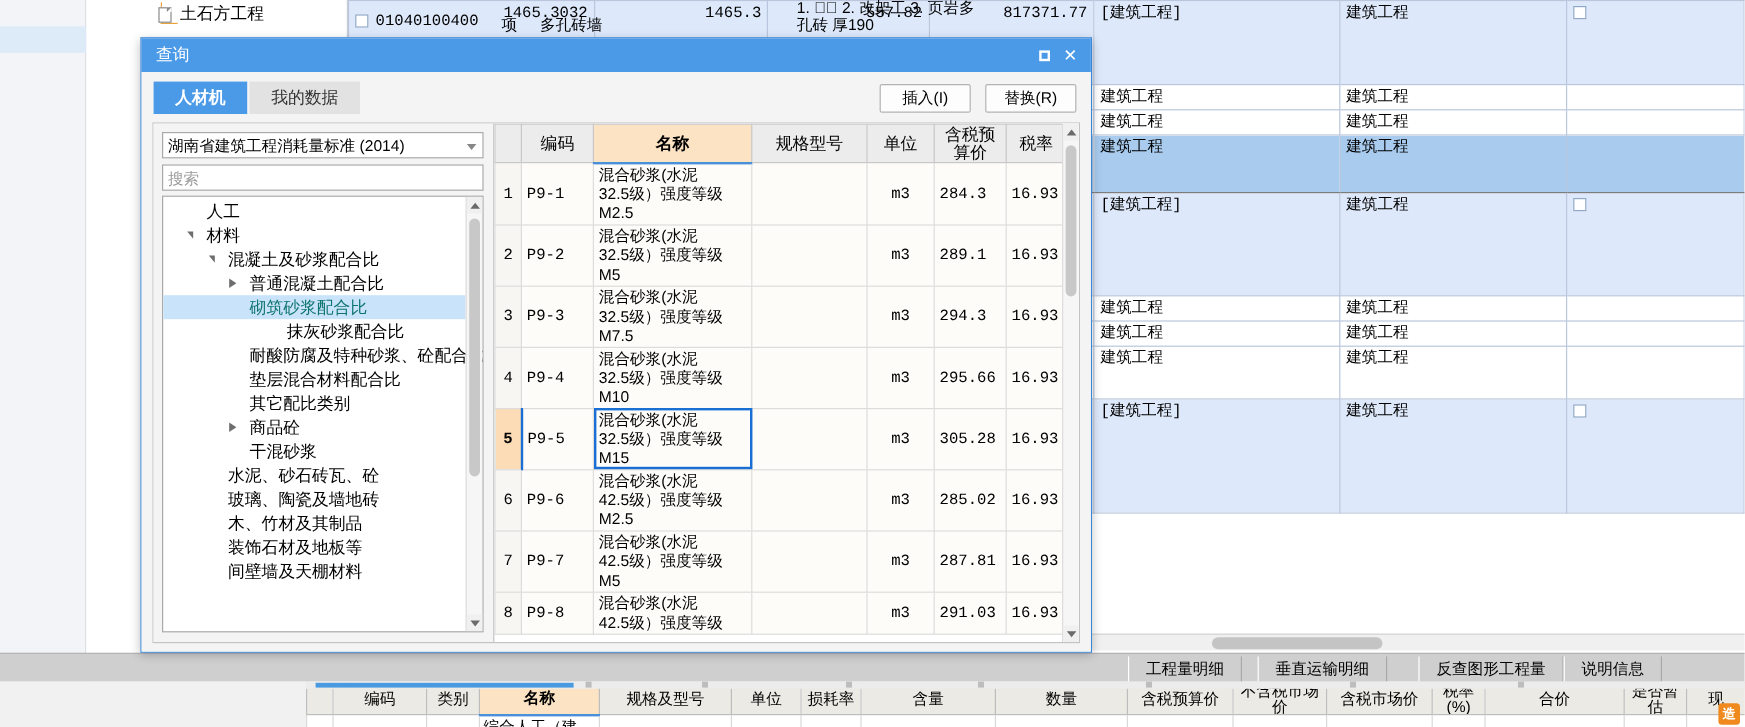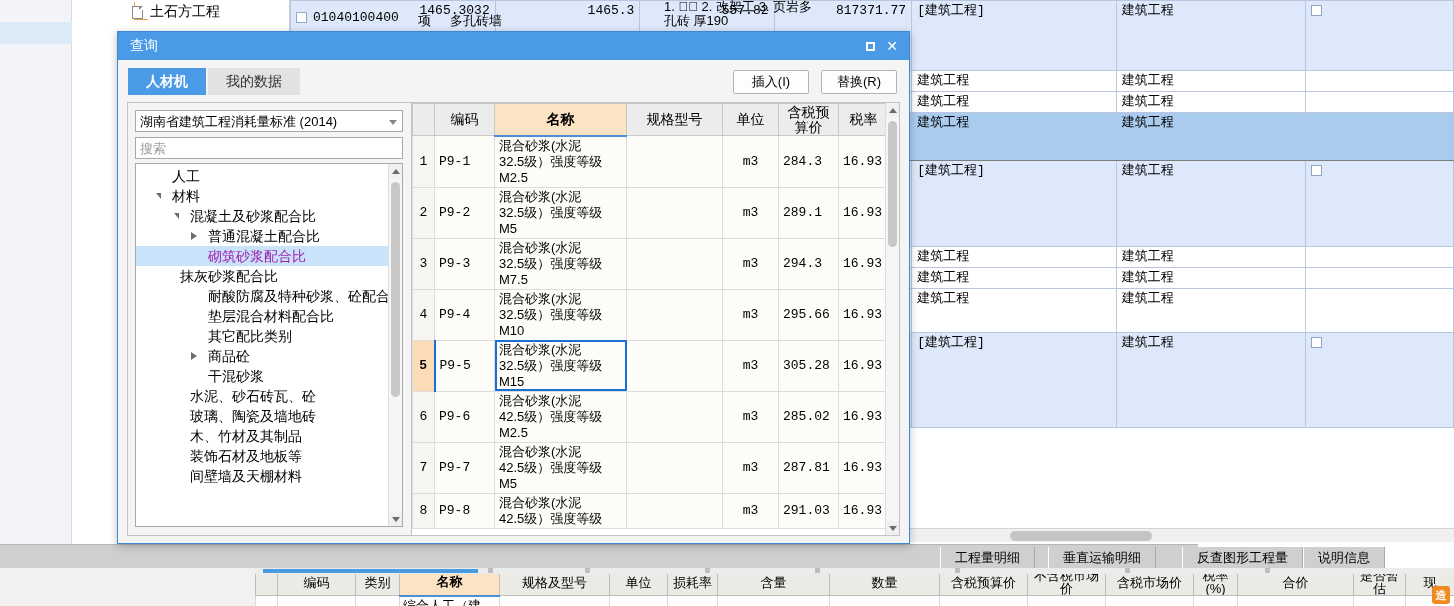--- a/index.html
+++ b/index.html
@@ -72,21 +72,21 @@
     position:absolute; left:720px; top:2px; width:142px; height:10px;
     background:#c4c4c4; border-radius:5px;
   }
   .bg-hscroll .thumb2 {
     position:absolute; left:6px; top:2px; width:120px; height:10px;
     background:#c4c4c4; border-radius:5px;
   }
 
   
   .bg-tabbar {
-    position:absolute; left:0; top:544px; width:1198px; height:24px;
+    position:absolute; left:0; top:544px; width:1454px; height:24px;
     background:#cfcfcf; border-top:1px solid #b5b5b5;
   }
   .bg-tab {
     position:absolute; top:2px; height:22px; line-height:21px;
     padding:0 14px; font-size:13px; color:#000;
     background:#cfcfcf; border-left:1px solid #fff; border-right:1px solid #a9a9a9;
     white-space:nowrap;
   }
 
   
@@ -182,21 +182,21 @@
   }
   .tree {
     position:absolute; left:7px; top:60px; width:268px; bottom:8px;
     background:#fff; border:1px solid #a9a9a9; overflow:hidden;
   }
   .tree-inner { position:absolute; left:0; top:2px; right:14px; }
   .tnode {
     height:20px; line-height:20px; font-size:14px; color:#000;
     white-space:nowrap; position:relative; padding-left:4px;
   }
-  .tnode.sel { background:#c9e3fb; color:#a21caf; }
+  .tnode.sel { background:#c9e3fb; color:#0f766e; }
   .tw {
     position:absolute; width:12px; height:20px; top:0;
     display:flex; align-items:center; justify-content:center;
   }
   .tri-down { width:0;height:0; border-left:5px solid transparent; border-top:6px solid #6e6e6e; }
   .tri-right { width:0;height:0; border-top:4px solid transparent; border-bottom:4px solid transparent; border-left:6px solid #6e6e6e; }
 
   .vscroll {
     position:absolute; right:0; top:0; width:14px; bottom:0;
     background:#f6f6f6; border-left:1px solid #ddd;
@@ -482,21 +482,21 @@
                 <div class="tnode"><span class="tw" style="left: 16px;">
                     <span class="tri-down"></span>
                   </span><span style="margin-left: 32px;">材料</span></div>
                 <div class="tnode"><span class="tw" style="left: 34px;">
                     <span class="tri-down"></span>
                   </span><span style="margin-left: 50px;">混凝土及砂浆配合比</span></div>
                 <div class="tnode"><span class="tw" style="left: 52px;">
                     <span class="tri-right"></span>
                   </span><span style="margin-left: 68px;">普通混凝土配合比</span></div>
                 <div class="tnode sel"><span style="margin-left: 68px;">砌筑砂浆配合比</span></div>
-                <div class="tnode"><span style="margin-left: 40px;">抹灰砂浆配合比</span></div>
+                <div class="tnode"><span style="margin-left: 99px;">抹灰砂浆配合比</span></div>
                 <div class="tnode"><span style="margin-left: 68px;">耐酸防腐及特种砂浆、砼配合比</span></div>
                 <div class="tnode"><span style="margin-left: 68px;">垫层混合材料配合比</span></div>
                 <div class="tnode"><span style="margin-left: 68px;">其它配比类别</span></div>
                 <div class="tnode"><span class="tw" style="left: 52px;">
                     <span class="tri-right"></span>
                   </span><span style="margin-left: 68px;">商品砼</span></div>
                 <div class="tnode"><span style="margin-left: 68px;">干混砂浆</span></div>
                 <div class="tnode"><span style="margin-left: 50px;">水泥、砂石砖瓦、砼</span></div>
                 <div class="tnode"><span style="margin-left: 50px;">玻璃、陶瓷及墙地砖</span></div>
                 <div class="tnode"><span style="margin-left: 50px;">木、竹材及其制品</span></div>

